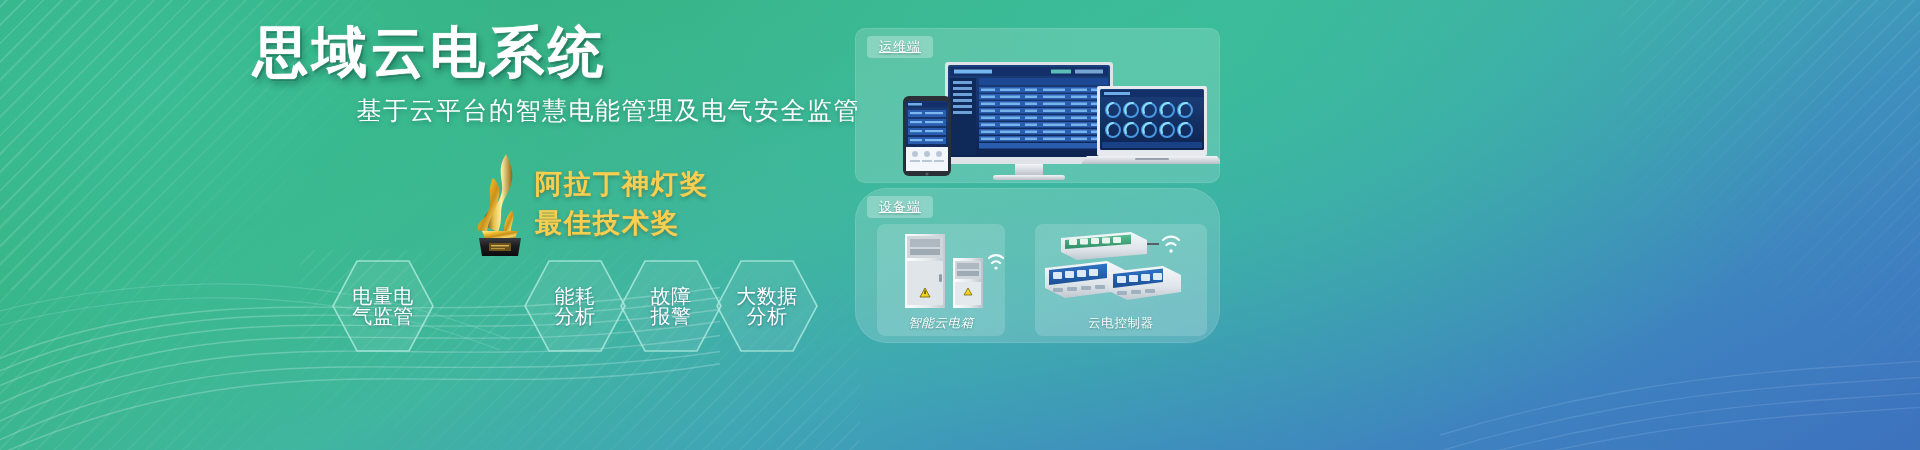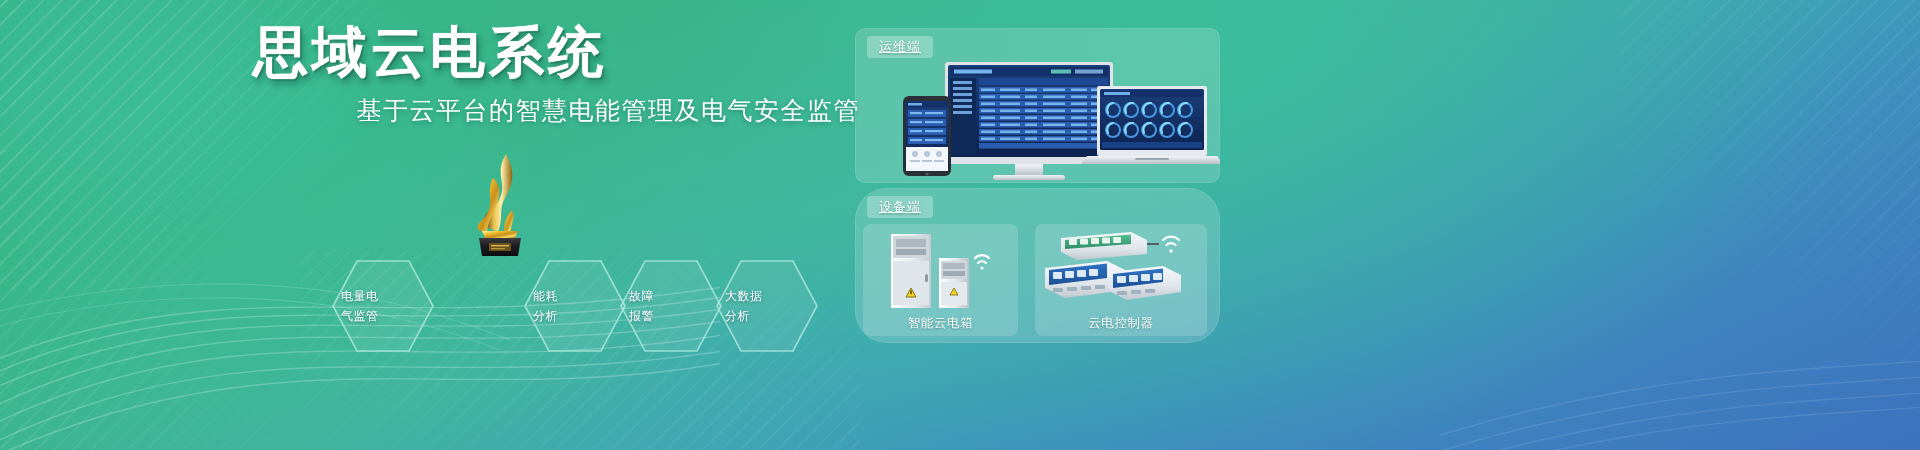--- a/index.html
+++ b/index.html
@@ -71,22 +71,22 @@
   }
 
   
   .hex-row { position:absolute; left:330px; top:258px; width:520px; height:100px; }
   .hex {
     position:absolute; top:0; width:106px; height:96px;
     display:flex; align-items:center; justify-content:center;
   }
   .hex-shape { position:absolute; inset:0; }
   .hex-label {
-    position:relative; z-index:2; 
-    color:#ffffff; font-size:12px; line-height:20px; letter-spacing:.5px;
+    position:relative; z-index:2; text-align:center;
+    color:#ffffff; font-size:20px; line-height:20px; letter-spacing:.5px;
     text-shadow:0 1px 3px rgba(20,60,90,.5);
     width:84px;
   }
 
   
   .panel {
     position:absolute; border-radius:10px;
     background:rgba(255,255,255,.17);
     box-shadow:inset 0 0 0 1px rgba(255,255,255,.10);
   }
@@ -100,21 +100,21 @@
     text-shadow:0 1px 2px rgba(20,70,60,.4);
     text-decoration:underline;
   }
   .panel-body { position:absolute; left:0; right:0; top:30px; bottom:6px; }
 
   
   .devcard {
     position:absolute; top:6px; height:112px; border-radius:8px;
     background:rgba(255,255,255,.16);
   }
-  #devcard-box { left:8px; width:155px; }
+  #devcard-box { left:22px; width:128px;font-style:italic; }
   #devcard-ctrl { left:180px; width:172px; }
   .devcard-label {
     position:absolute; left:0; right:0; bottom:4px; text-align:center;
     color:#ffffff; font-size:12.5px; letter-spacing:.6px;
     text-shadow:0 1px 2px rgba(20,70,60,.45);
   }
   .dev-art { position:absolute; left:0; right:0; top:4px; height:84px; }
 
   .screens { position:absolute; left:0; top:0; width:365px; height:125px; }
 </style>
@@ -186,20 +186,24 @@
       <path d="M52,62 C56,72 50,76 51,84 L44,84 C44,74 47,68 52,62 Z" fill="url(#gold)"></path>
 
       <path d="M22,83 L58,83 L55,90 L25,90 Z" fill="url(#gold)"></path>
 
       <path d="M19,90 L61,90 L58,108 L22,108 Z" fill="url(#base)"></path>
       <rect x="29" y="95" width="22" height="8" fill="#7a5c17" opacity=".85"></rect>
       <rect x="31" y="97" width="18" height="1.4" fill="#e3c162" opacity=".9"></rect>
       <rect x="31" y="100" width="14" height="1.2" fill="#c9a94f" opacity=".8"></rect>
     </svg>
 
+    <div class="award-block">
+      <div>阿拉丁神灯奖</div>
+      <div>最佳技术奖</div>
+    </div>
 
     <div class="hex-row">
 
       <div class="hex" style="left:0px;">
         <svg class="hex-shape" viewBox="0 0 106 96">
           <polygon points="27,3 79,3 103,48 79,93 27,93 3,48" fill="rgba(255,255,255,.07)" stroke="#a9e7dc" stroke-opacity=".85" stroke-width="1.6"></polygon>
         </svg>
         <div class="hex-label">
           <div>电量电</div>
           <div>气监管</div>

